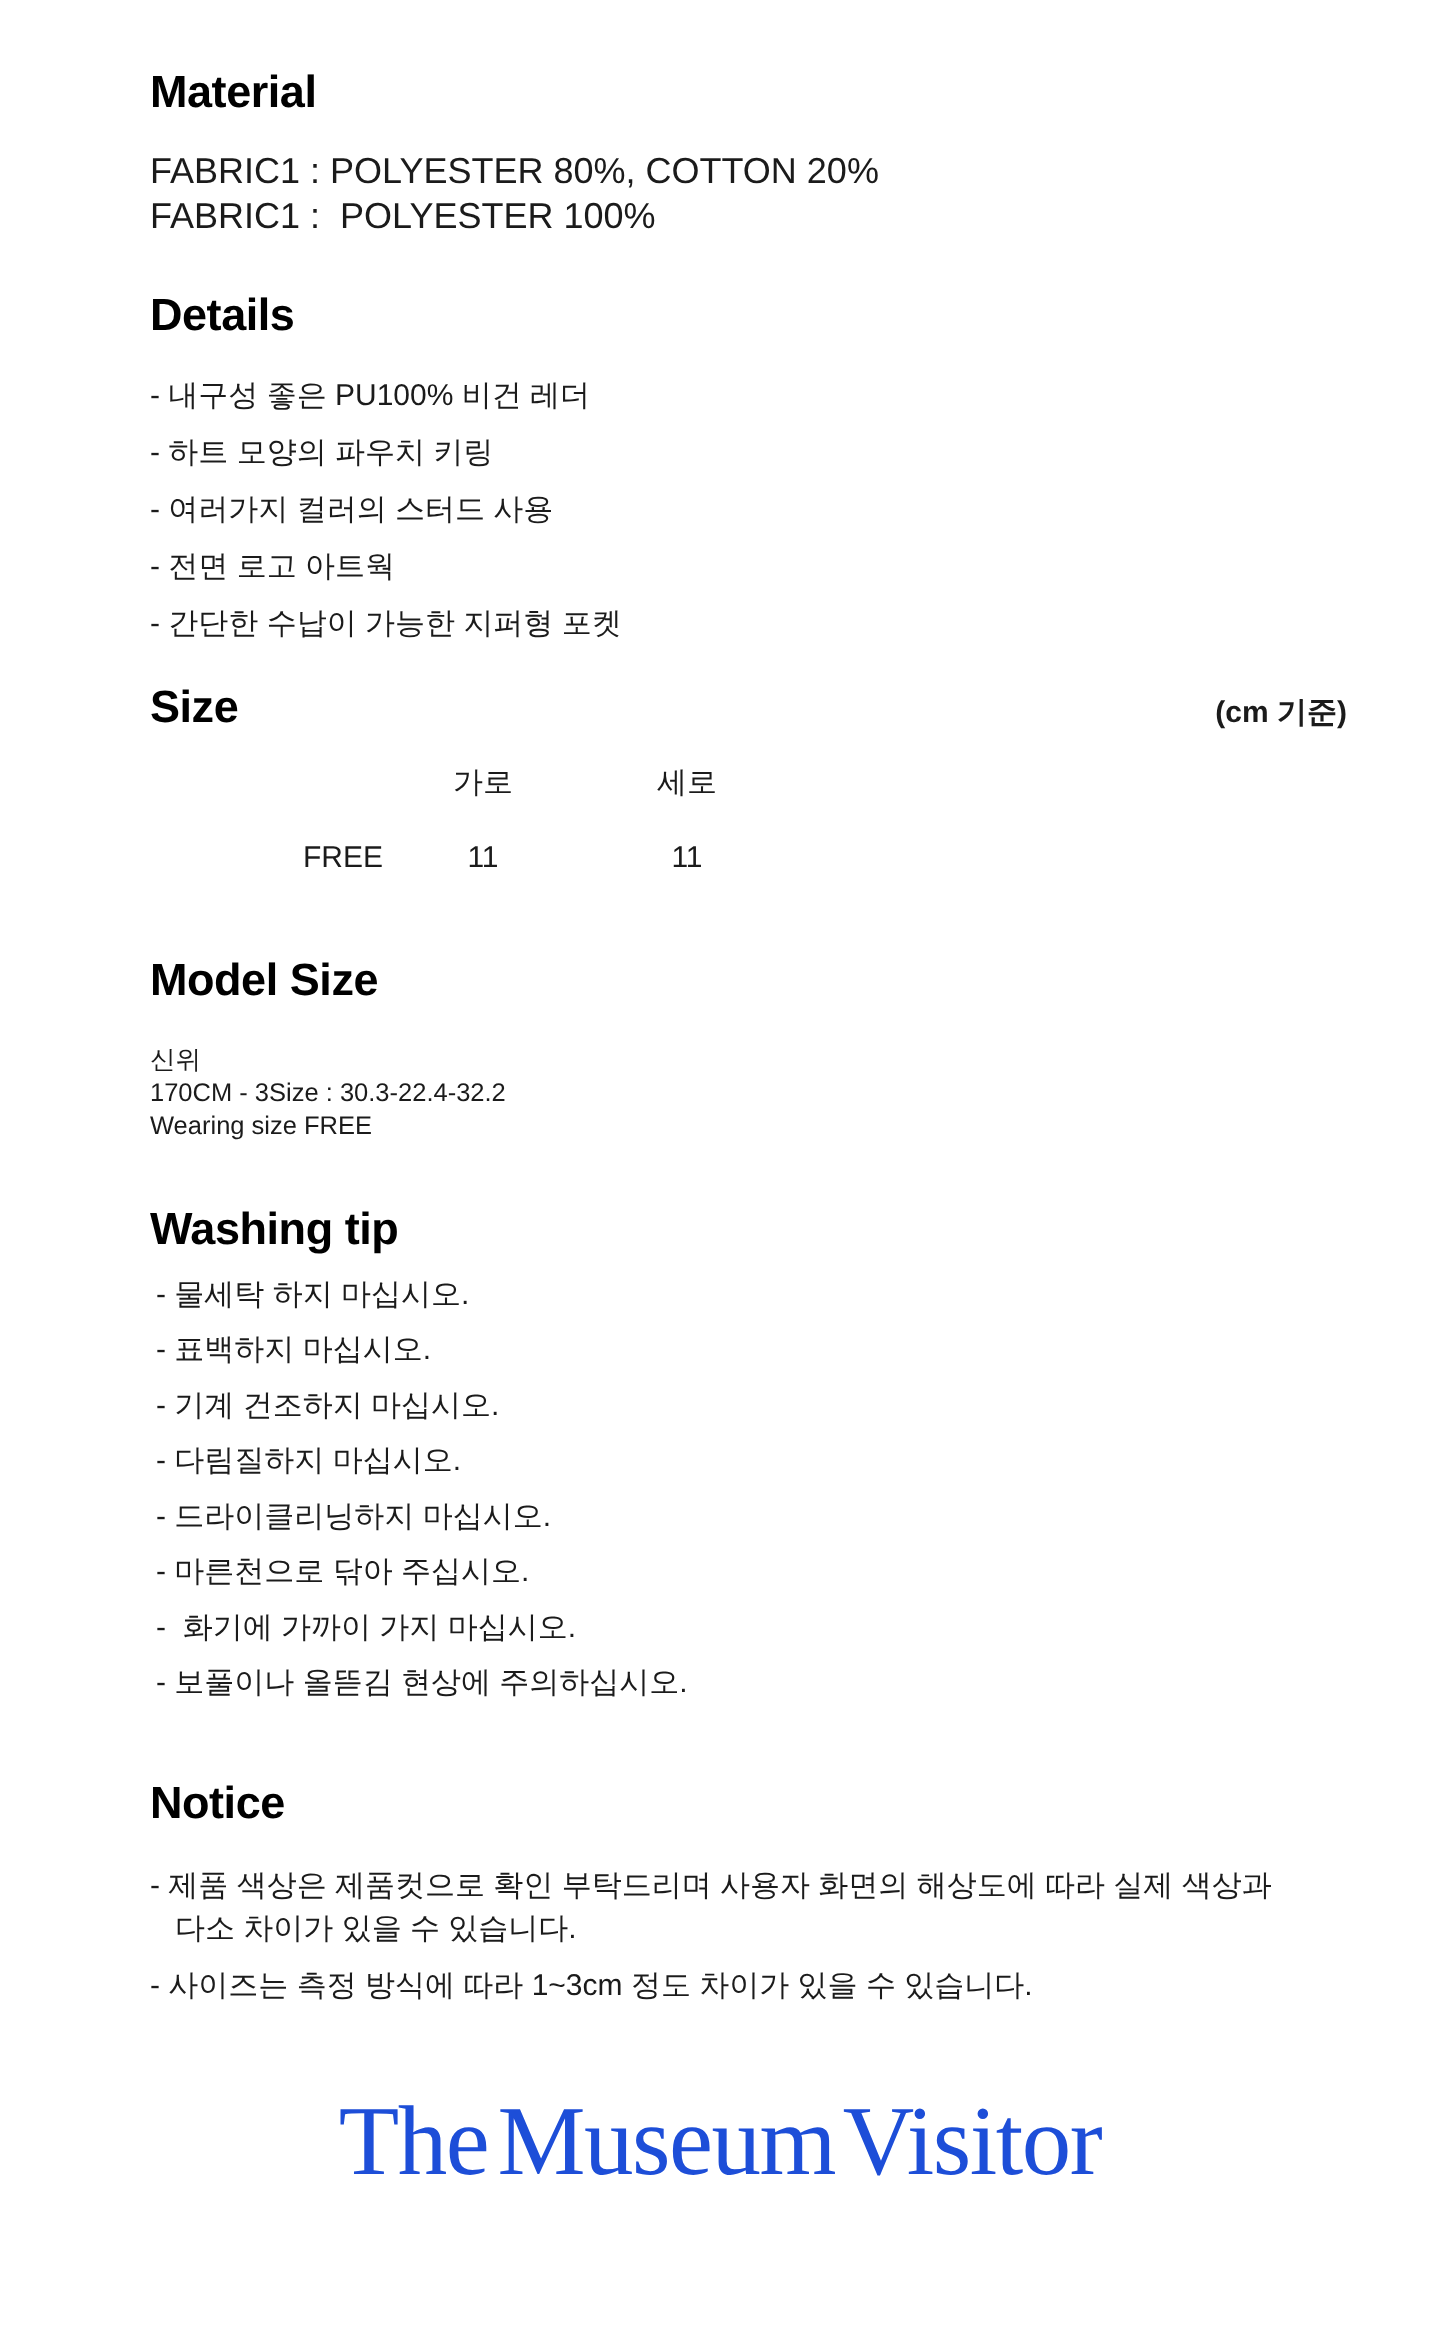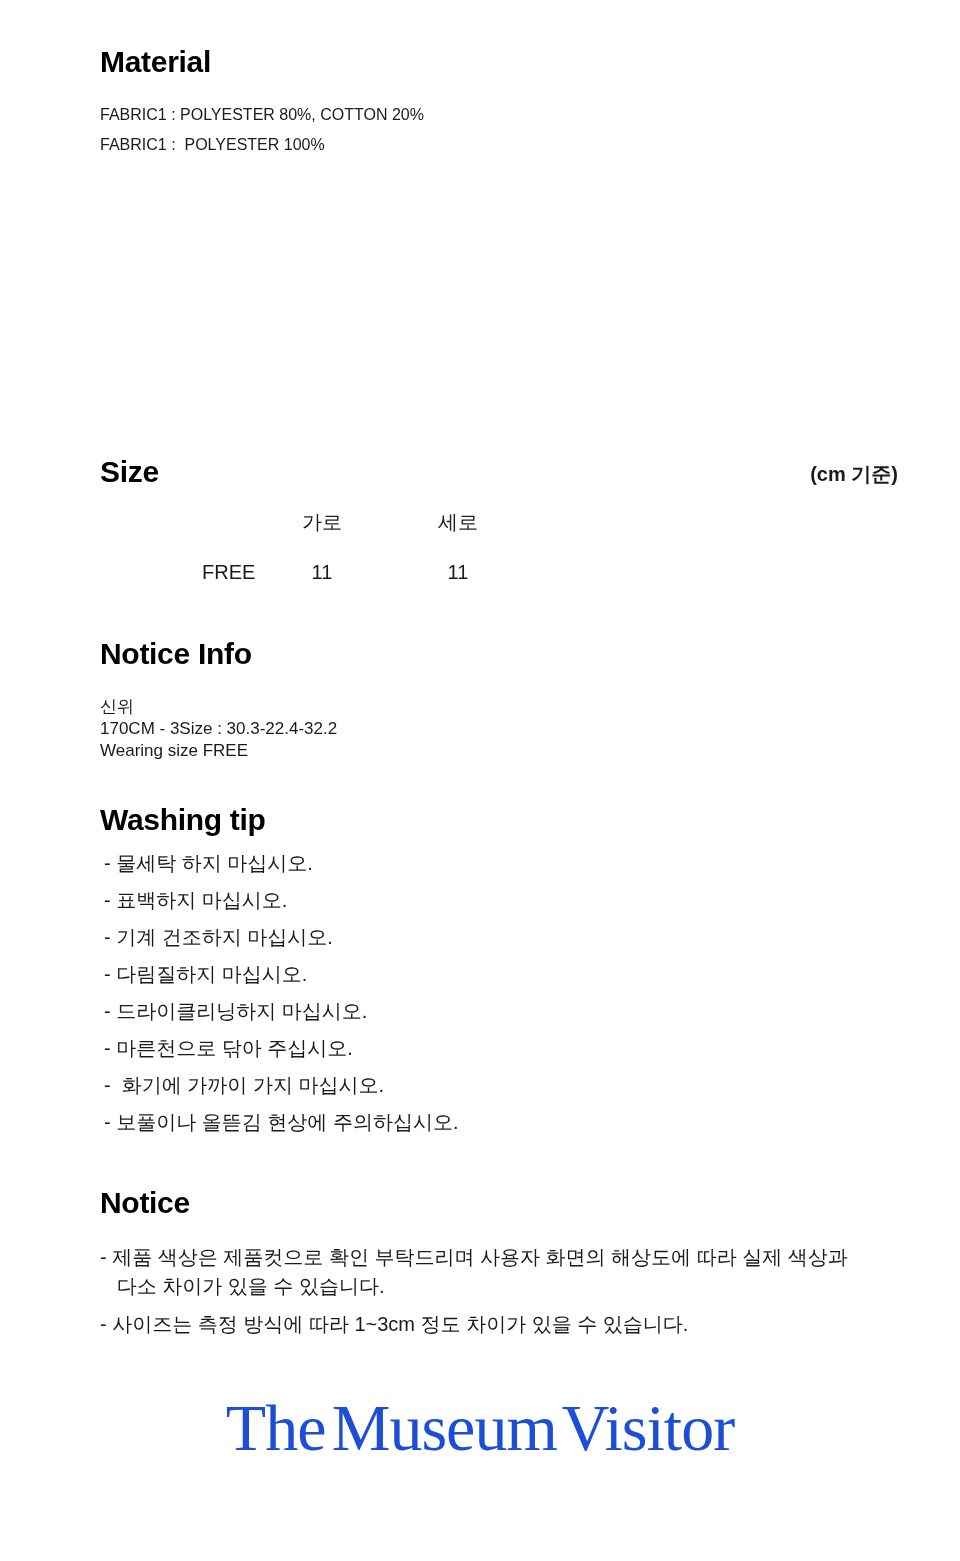--- a/index.html
+++ b/index.html
@@ -19,21 +19,21 @@
     line-height:33px;
     font-weight:700;
     color:#000000;
     letter-spacing:-0.3px;
   }
 
   
   .sec-material { top:45px; }
   .material-lines { margin-top:22px; }
   .material-lines p {
-    font-size:16px;
+    font-size:24px;
     line-height:30px;
     white-space:pre-wrap;
   }
 
   
   .sec-details { top:194px; }
   .detail-list { margin-top:18px; }
   .detail-list p {
     font-size:20px;
     line-height:38px;
@@ -110,40 +110,50 @@
 <div class="page">
 
   <section class="sec sec-material">
     <h2>Material</h2>
     <div class="material-lines">
       <p>FABRIC1 : POLYESTER 80%, COTTON 20%</p>
       <p>FABRIC1 :  POLYESTER 100%</p>
     </div>
   </section>
 
+  <section class="sec sec-details">
+    <h2>Details</h2>
+    <div class="detail-list">
+      <p>- 내구성 좋은 PU100% 비건 레더</p>
+      <p>- 하트 모양의 파우치 키링</p>
+      <p>- 여러가지 컬러의 스터드 사용</p>
+      <p>- 전면 로고 아트웍</p>
+      <p>- 간단한 수납이 가능한 지퍼형 포켓</p>
+    </div>
+  </section>
 
   <section class="sec sec-size">
     <h2>Size</h2>
     <span class="unit-note">(cm 기준)</span>
     <div class="size-table">
       <div class="st-row st-head">
         <span class="st-c1"></span>
         <span class="st-c2">가로</span>
         <span class="st-c3">세로</span>
       </div>
       <div class="st-row">
         <span class="st-c1">FREE</span>
         <span class="st-c2">11</span>
         <span class="st-c3">11</span>
       </div>
     </div>
   </section>
 
   <section class="sec sec-model">
-    <h2>Notice Info</h2>
+    <h2>Model Size</h2>
     <div class="model-lines">
       <p>신위</p>
       <p>170CM - 3Size : 30.3-22.4-32.2</p>
       <p>Wearing size FREE</p>
     </div>
   </section>
 
   <section class="sec sec-wash">
     <h2>Washing tip</h2>
     <div class="wash-list">

